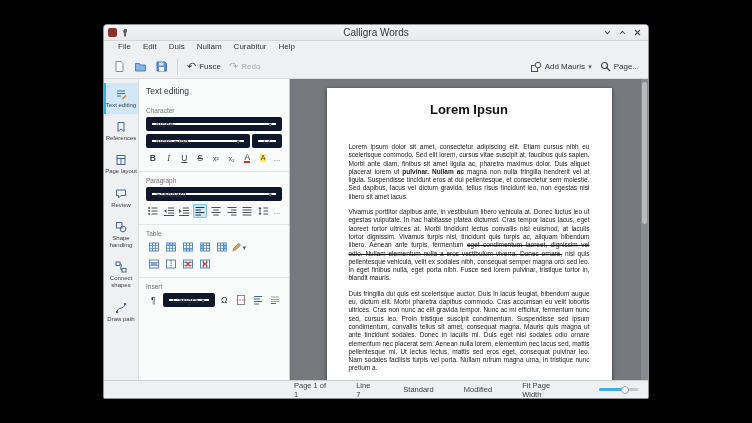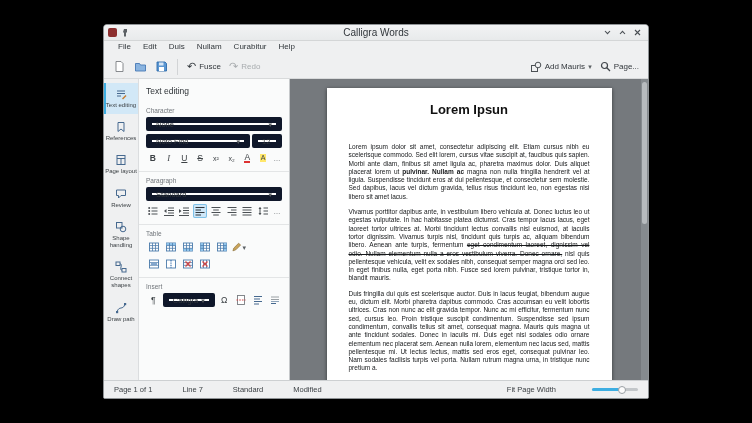--- a/index.html
+++ b/index.html
@@ -75,21 +75,21 @@
   .page { width:285px; margin:9px auto 0; background:#fff; min-height:560px;
           box-shadow:0 1px 4px rgba(0,0,0,.55); padding:14px 22px; }
   .doc-title { font-size:13px; font-weight:bold; text-align:center; color:#111; margin-bottom:26px; }
   .doc p { font-size:6.5px; line-height:8.3px; text-align:justify; color:#16181a; margin-bottom:7px; }
   .vscroll { position:absolute; right:0; top:0; bottom:0; width:7px; background:#868b8f; }
   .vthumb { position:absolute; left:1px; right:1px; top:3px; height:142px; background:#b7bbbe; border-radius:3px; }
 
   
   .statusbar { height:18px; background:#eff0f1; border-top:1px solid #cdd0d2; display:flex;
                align-items:center; padding:0 10px; gap:30px; font-size:7.5px; color:#3c4145; flex:0 0 auto; }
-  .statusbar .first { }
+  .statusbar .first { margin-left:180px; }
   .slider { margin-left:6px; position:relative; width:46px; height:10px; display:flex; align-items:center; }
   .slider .track { width:100%; height:3px; background:#c3c7ca; border-radius:2px; }
   .slider .fill { position:absolute; left:0; width:60%; height:3px; background:#3daee2; border-radius:2px; }
   .slider .knob { position:absolute; left:56%; top:1px; width:8px; height:8px; background:#fcfcfc;
                   border:1px solid #9aa0a4; border-radius:50%; }
 
   svg { display:block; }
 </style>
 </head>
 <body>

